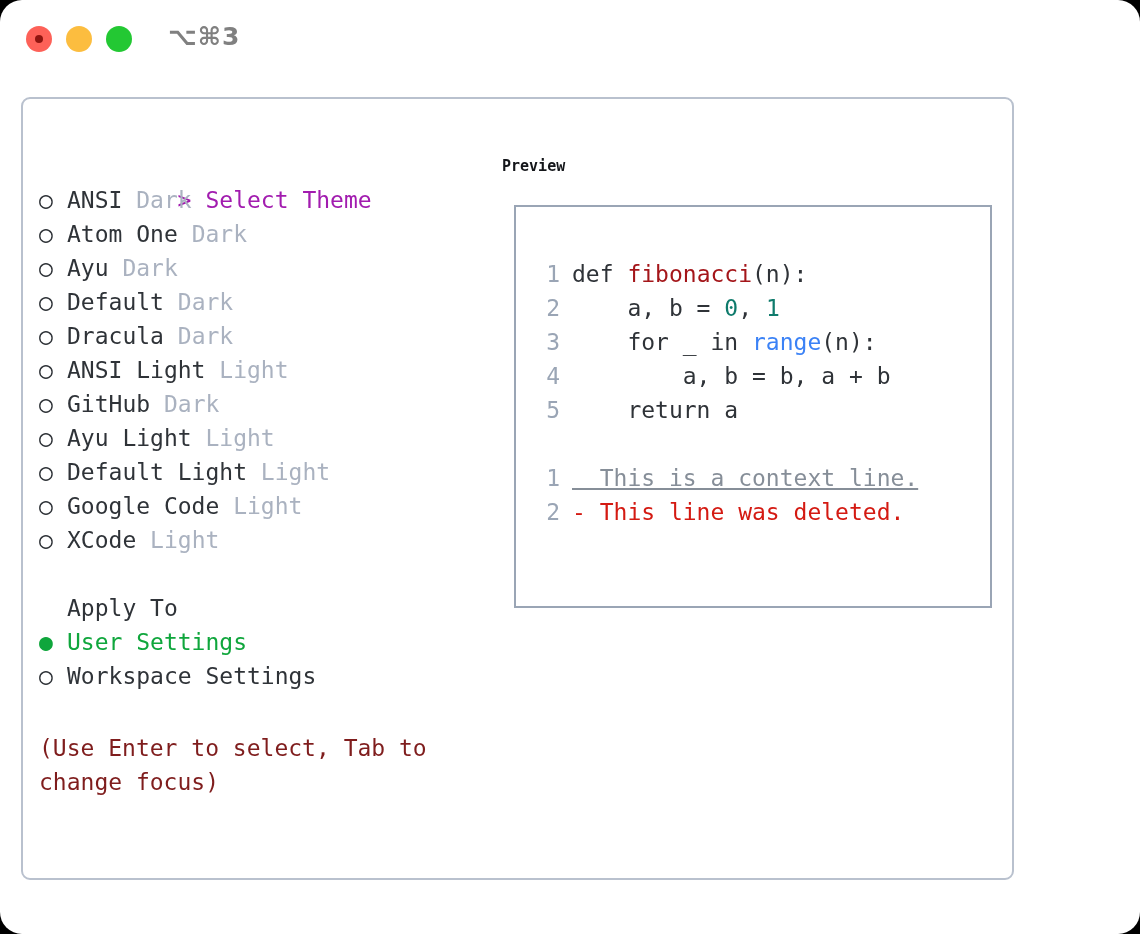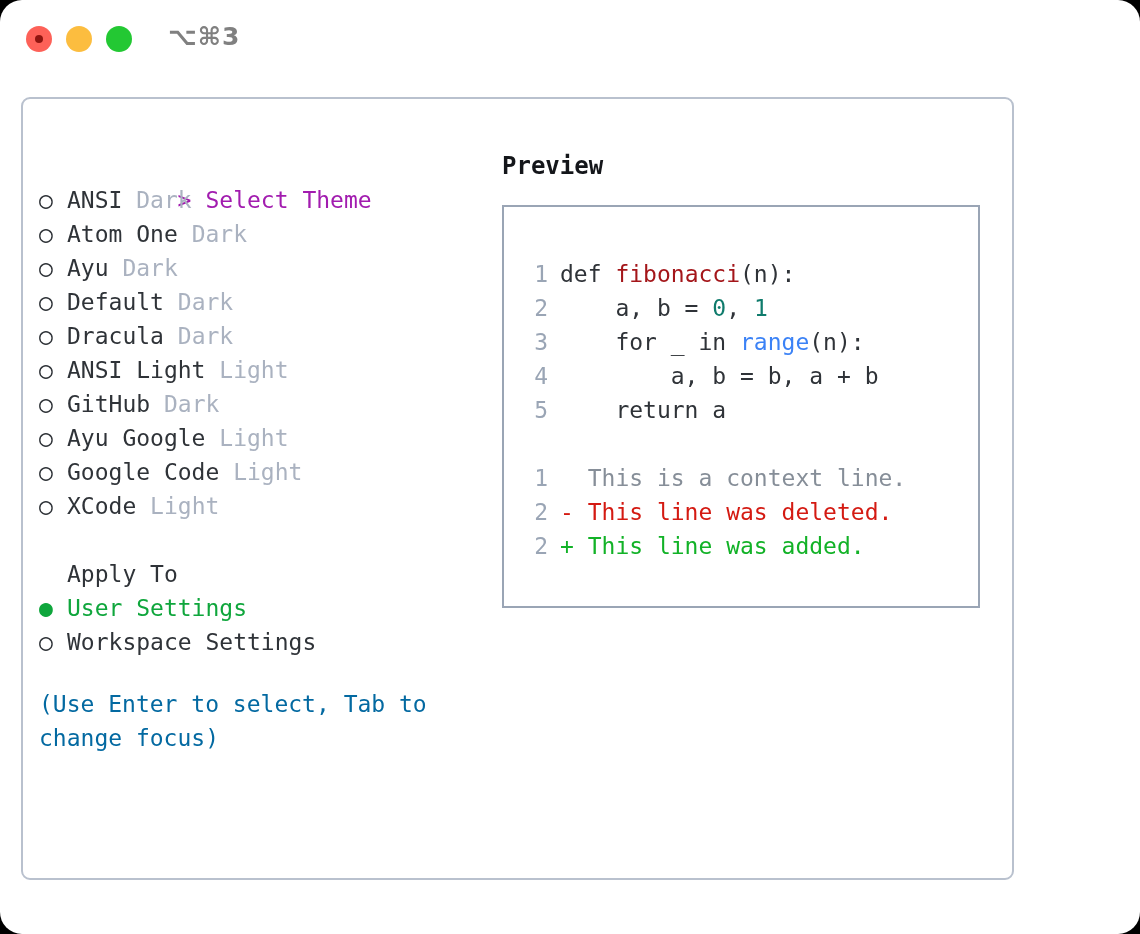--- a/index.html
+++ b/index.html
@@ -124,48 +124,49 @@
   }
 
   .spacer { height: 34px; }
 
   .apply-heading {
     padding-left: 28px;
     color: #2f3338;
   }
 
   .hint {
-    margin-top: 28px;
+    margin-top: 38px;
     font-size: 23px;
     line-height: 34px;
-    color: #0369a1;
+    color: #7f1d1d;
     width: 410px;
   }
 
   
   .right-col {
     position: absolute;
     left: 479px;
     top: 50px;
     width: 490px;
   }
   .preview-title {
-    font-size: 24px;
+    font-size: 15px;
     font-weight: bold;
     color: #14161a;
     line-height: 34px;
     margin-bottom: 22px;
   }
   .preview-box {
     border: 2px solid #9aa5b5;
     box-sizing: border-box;
     width: 478px;
     height: 403px;
     padding: 50px 0 0 18px;
     background: #ffffff;
+    margin-left: 12px;
   }
 
   .code-line {
     font-size: 23px;
     line-height: 34px;
     white-space: pre;
     color: #2f3338;
   }
   .ln {
     display: inline-block;
@@ -173,21 +174,21 @@
     text-align: right;
     color: #9aa5b5;
     margin-right: 12px;
   }
   .tok-fn    { color: #a4161a; }
   .tok-num   { color: #0f7b6c; }
   .tok-built { color: #3b82f6; }
 
   .code-gap { height: 34px; }
 
-  .diff-ctx { color: #868e98; }
+  .diff-ctx { color: #868e98; text-decoration: underline; }
   .diff-del { color: #d41a12; }
   .diff-add { color: #12b227; }
 </style>
 </head>
 <body>
 
 <div class="window">
 
   <div class="titlebar">
     <div class="lights">
@@ -208,21 +209,22 @@
         </div>
 
         <div id="theme-list">
             <div class="row"><span class="marker">○</span><span class="name">ANSI</span><span class="variant"> Dark</span></div>
             <div class="row"><span class="marker">○</span><span class="name">Atom One</span><span class="variant"> Dark</span></div>
             <div class="row"><span class="marker">○</span><span class="name">Ayu</span><span class="variant"> Dark</span></div>
             <div class="row"><span class="marker">○</span><span class="name">Default</span><span class="variant"> Dark</span></div>
             <div class="row"><span class="marker">○</span><span class="name">Dracula</span><span class="variant"> Dark</span></div>
             <div class="row"><span class="marker">○</span><span class="name">ANSI Light</span><span class="variant"> Light</span></div>
             <div class="row"><span class="marker">○</span><span class="name">GitHub</span><span class="variant"> Dark</span></div>
-            <div class="row"><span class="marker">○</span><span class="name">Ayu Google</span><span class="variant"> Light</span></div>
+            <div class="row"><span class="marker">○</span><span class="name">Ayu Light</span><span class="variant"> Light</span></div>
+            <div class="row"><span class="marker">○</span><span class="name">Default Light</span><span class="variant"> Light</span></div>
             <div class="row"><span class="marker">○</span><span class="name">Google Code</span><span class="variant"> Light</span></div>
             <div class="row"><span class="marker">○</span><span class="name">XCode</span><span class="variant"> Light</span></div>
           </div>
 
         <div class="spacer"></div>
 
         <div class="row apply-heading">Apply To</div>
 
         <div id="apply-to-list">
             <div class="row selected"><span class="marker">●</span><span class="name">User Settings</span></div>
@@ -240,20 +242,19 @@
               <div class="code-line"><span class="ln">1</span><span>def </span><span class="tok-fn">fibonacci</span><span>(n):</span></div>
               <div class="code-line"><span class="ln">2</span><span>    a, b = </span><span class="tok-num">0</span><span>, </span><span class="tok-num">1</span></div>
               <div class="code-line"><span class="ln">3</span><span>    for _ in </span><span class="tok-built">range</span><span>(n):</span></div>
               <div class="code-line"><span class="ln">4</span><span>        a, b = b, a + b</span></div>
               <div class="code-line"><span class="ln">5</span><span>    return a</span></div>
             </div>
           <div class="code-gap"></div>
           <div id="diff-sample">
               <div class="code-line"><span class="ln">1</span><span class="diff-ctx">  This is a context line.</span></div>
               <div class="code-line"><span class="ln">2</span><span class="diff-del">- This line was deleted.</span></div>
-              <div class="code-line"><span class="ln">2</span><span class="diff-add">+ This line was added.</span></div>
             </div>
         </div>
       </div>
 
     </div>
   </div>
 </div>
 
 </body></html>

